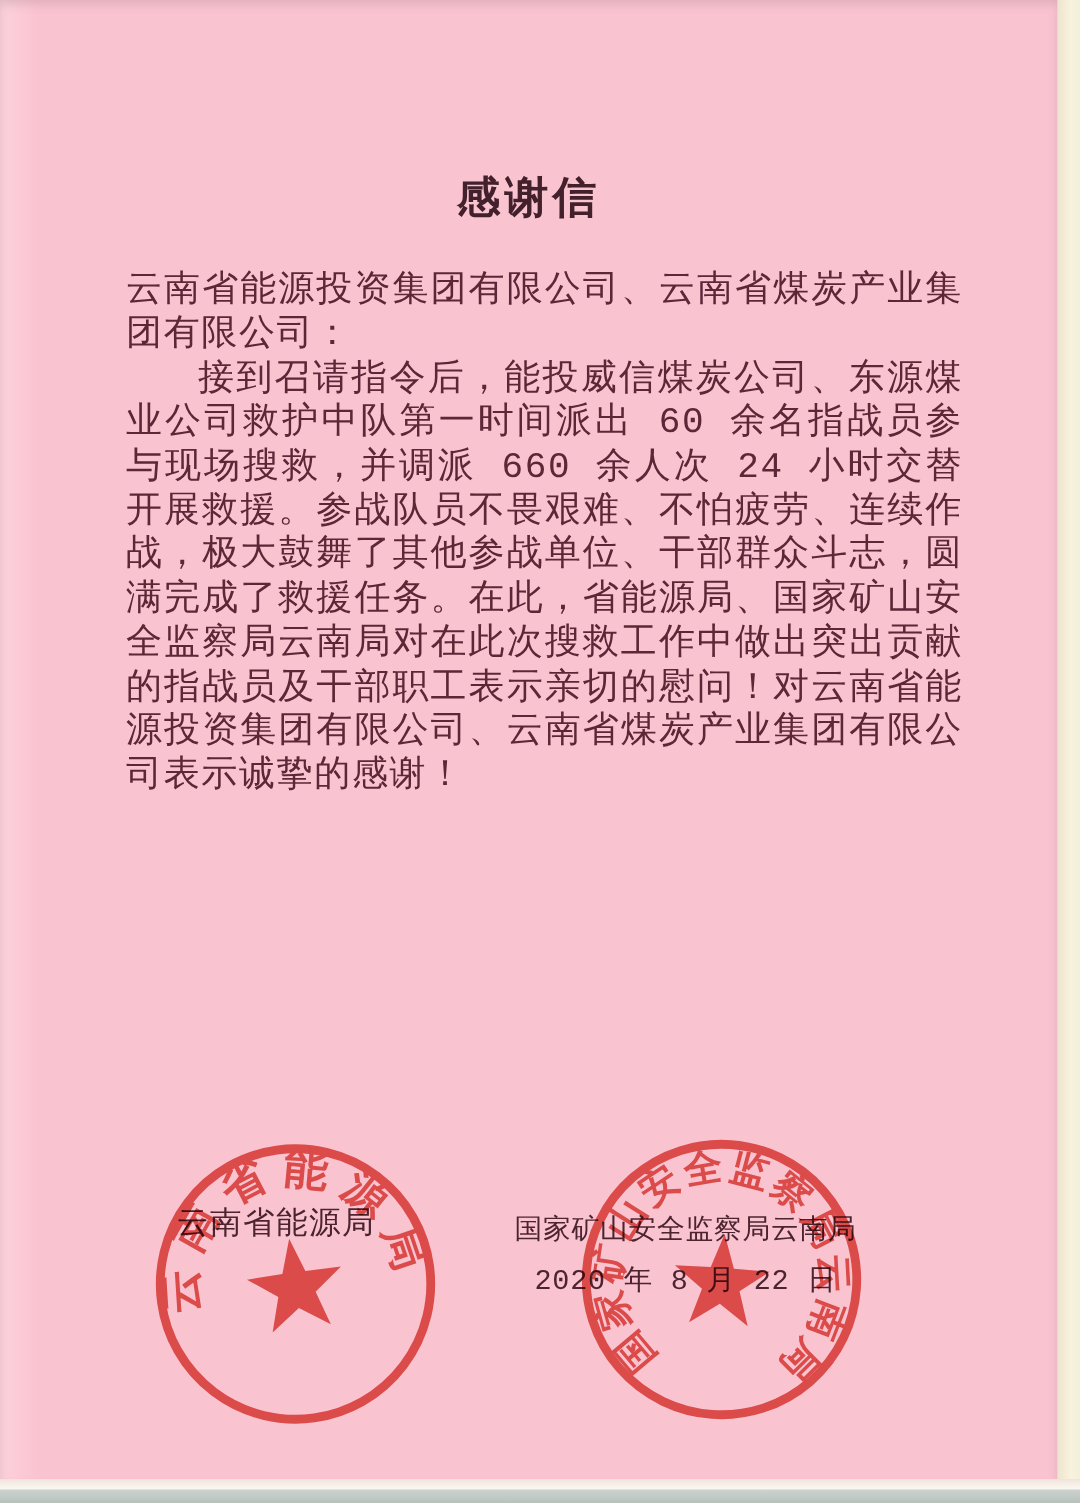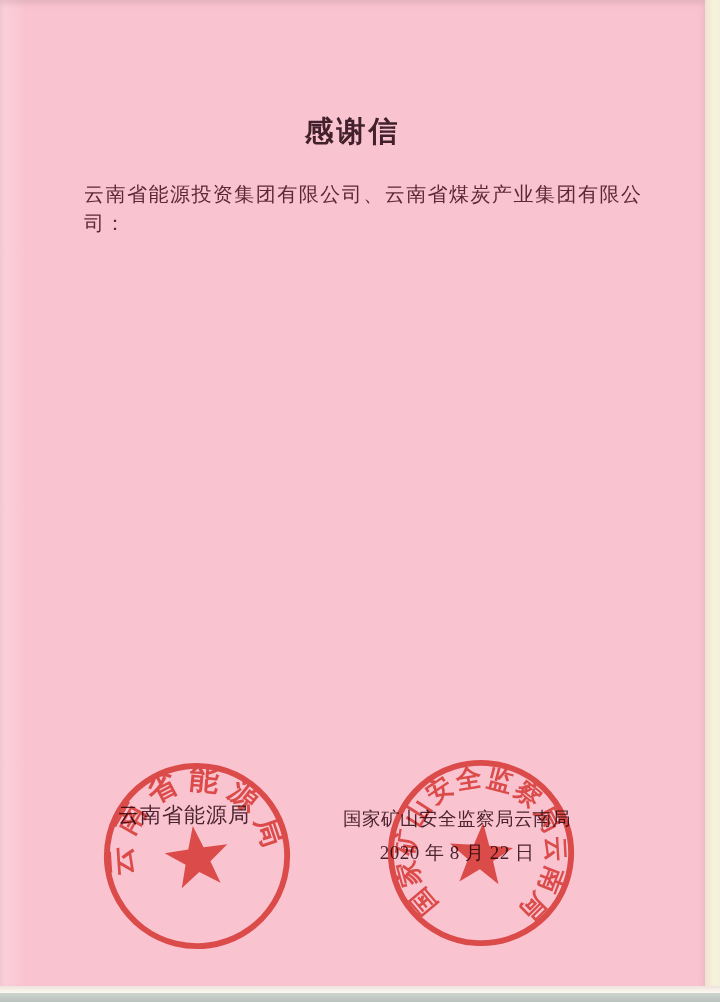--- a/index.html
+++ b/index.html
@@ -5,41 +5,42 @@
   html,body{margin:0;padding:0;}
   body{
     width:720px;height:1002px;position:relative;overflow:hidden;
     font-family:"Liberation Serif","DejaVu Serif",serif;
     background:#e9e9e6;
   }
   .paper{
     position:absolute;left:0;top:0;width:705px;height:988px;
     background:linear-gradient(90deg,#fcd2dc 0px,#fac3d0 26px,#fac3d0 100%);
     box-shadow:inset 0 3px 6px rgba(150,120,130,.25);
+    font-family:Liberation Mono, monospace;
   }
   .edge-right{
     position:absolute;right:0;top:0;width:15px;height:988px;
     background:linear-gradient(90deg,#efe3cf,#f8f3dd 60%,#f4eeda);
   }
   .edge-bottom-white{
     position:absolute;left:0;top:986px;width:720px;height:7px;
     background:linear-gradient(180deg,#efe3dc,#fbfaf2);
   }
   .edge-bottom-gray{
     position:absolute;left:0;top:993px;width:720px;height:9px;
     background:linear-gradient(180deg,#cdd4d0,#b9c1bd);
   }
   .title{
     position:absolute;left:0;top:112px;width:705px;
     text-align:center;font-size:29px;font-weight:700;
     color:#42202c;letter-spacing:3px;margin:0;
   }
   .letter-body{
     position:absolute;left:84px;top:180px;width:558px;
-    font-size:20px;line-height:29.4px;letter-spacing:1.1px;
+    font-size:24px;line-height:29.4px;letter-spacing:1.1px;
     color:#5d2737;text-align:justify;
   }
   .letter-body p{margin:0;text-indent:2em;}
   .letter-body p.salutation{text-indent:0;}
   .sign-left{
     position:absolute;left:118px;top:801px;
     font-size:21px;letter-spacing:1px;color:#4c2430;z-index:2;
   }
   .sign-right{
     position:absolute;left:342px;top:806px;width:230px;
@@ -56,20 +57,21 @@
 </style>
 </head>
 <body>
 
 <div class="paper">
 
   <h1 class="title">感谢信</h1>
 
   <div class="letter-body">
     <p class="salutation">云南省能源投资集团有限公司、云南省煤炭产业集团有限公司：</p>
+    <p>接到召请指令后，能投威信煤炭公司、东源煤业公司救护中队第一时间派出 60 余名指战员参与现场搜救，并调派 660 余人次 24 小时交替开展救援。参战队员不畏艰难、不怕疲劳、连续作战，极大鼓舞了其他参战单位、干部群众斗志，圆满完成了救援任务。在此，省能源局、国家矿山安全监察局云南局对在此次搜救工作中做出突出贡献的指战员及干部职工表示亲切的慰问！对云南省能源投资集团有限公司、云南省煤炭产业集团有限公司表示诚挚的感谢！</p>
   </div>
 
   <div class="sign-left">云南省能源局</div>
 
   <div class="sign-right">
     <div class="org">国家矿山安全监察局云南局</div>
     <div class="date">2020 年 8 月 22 日</div>
   </div>
 
   <svg class="stamp stamp-left" viewBox="0 0 200 200">

